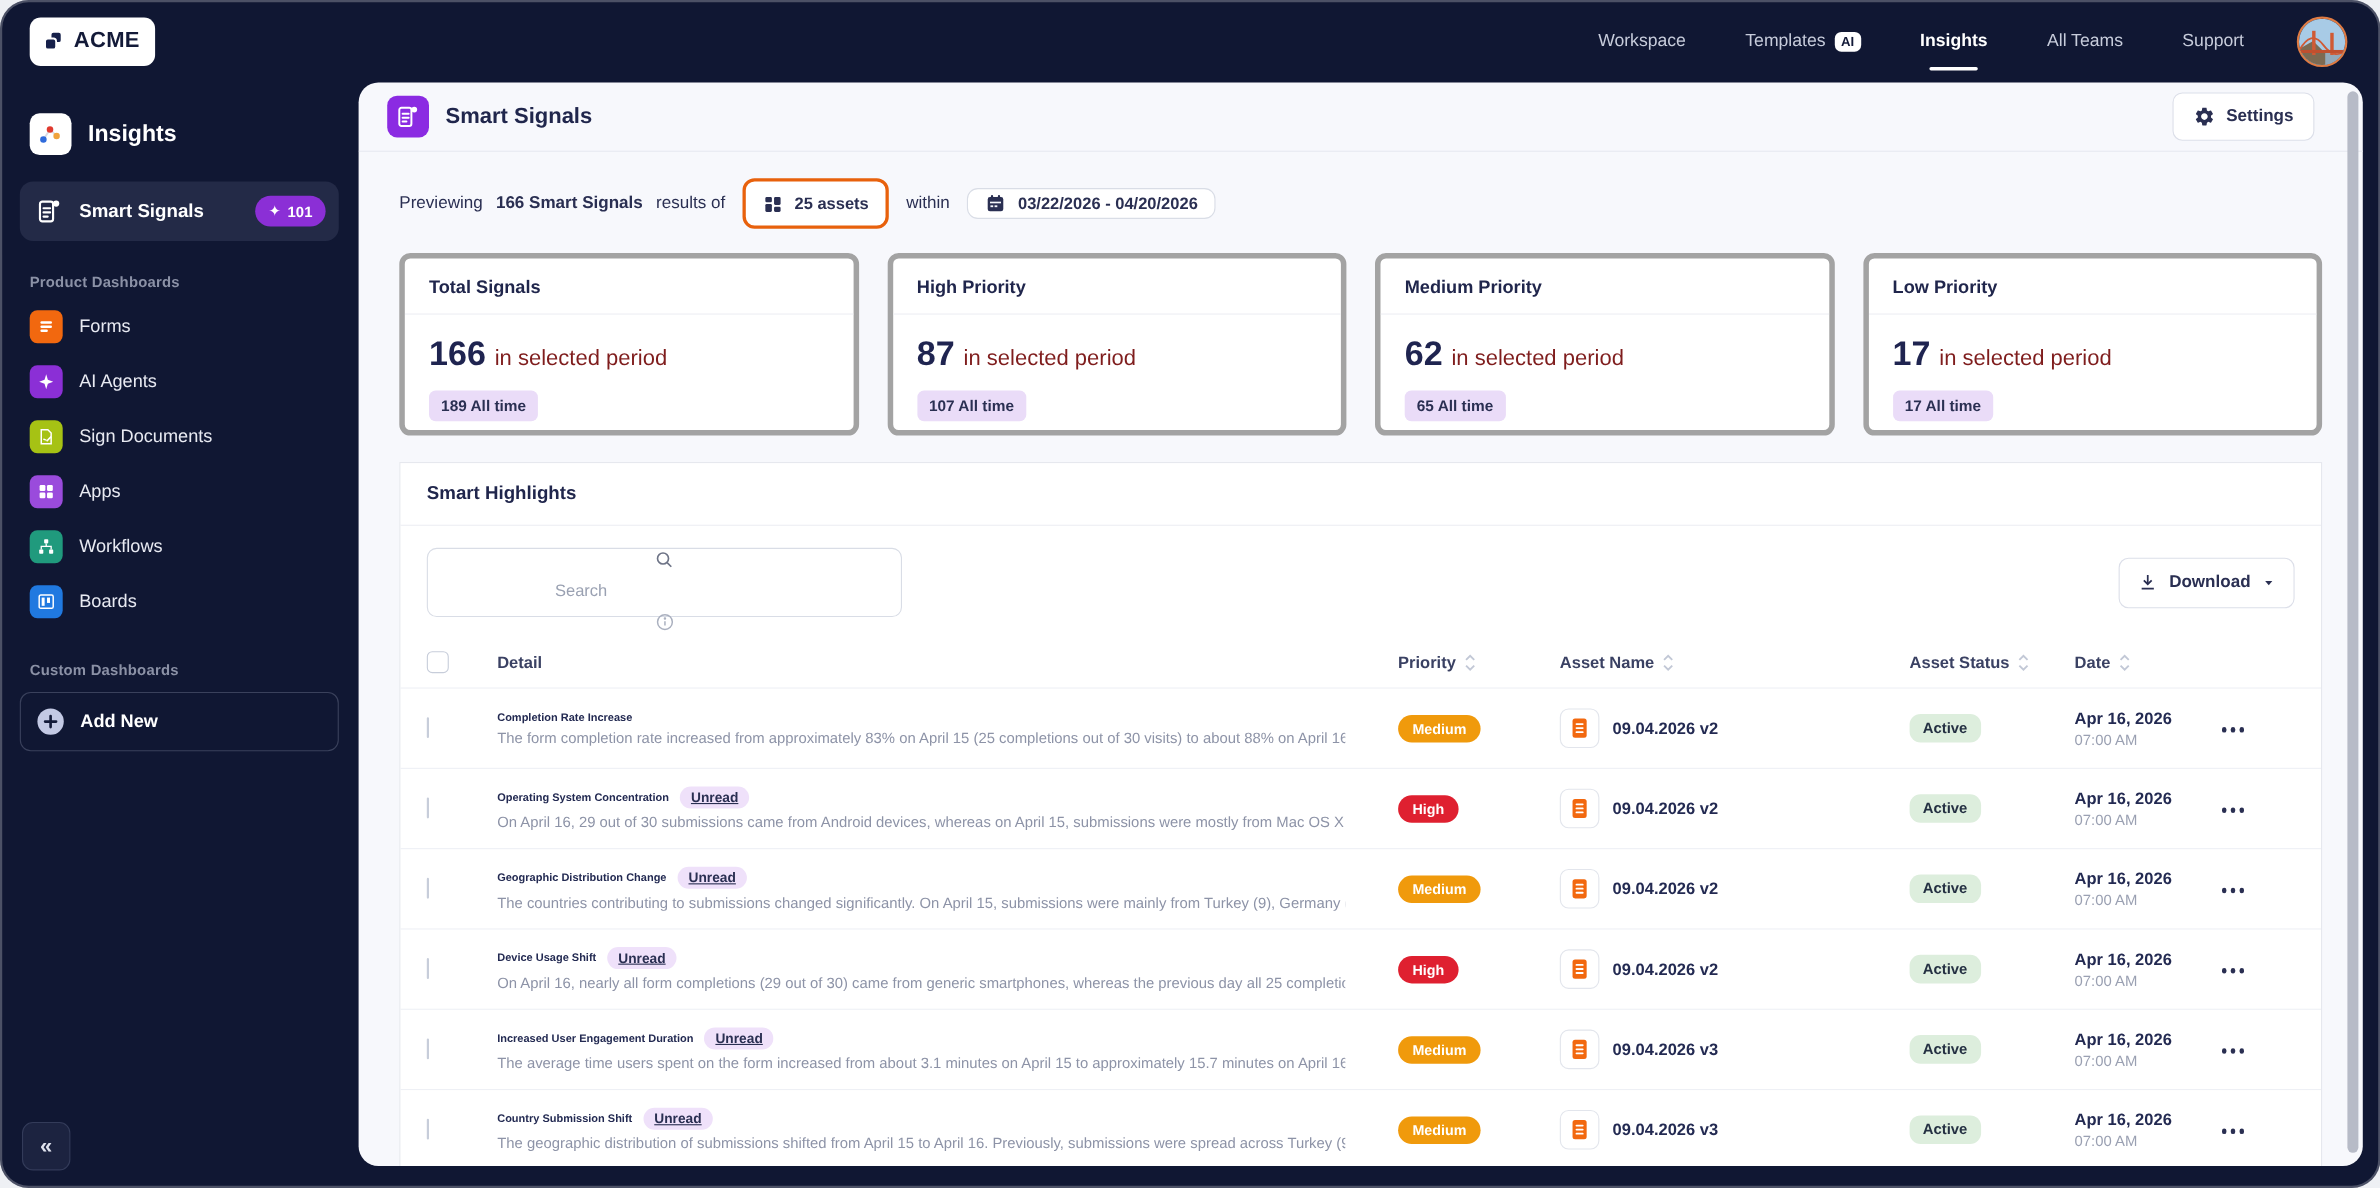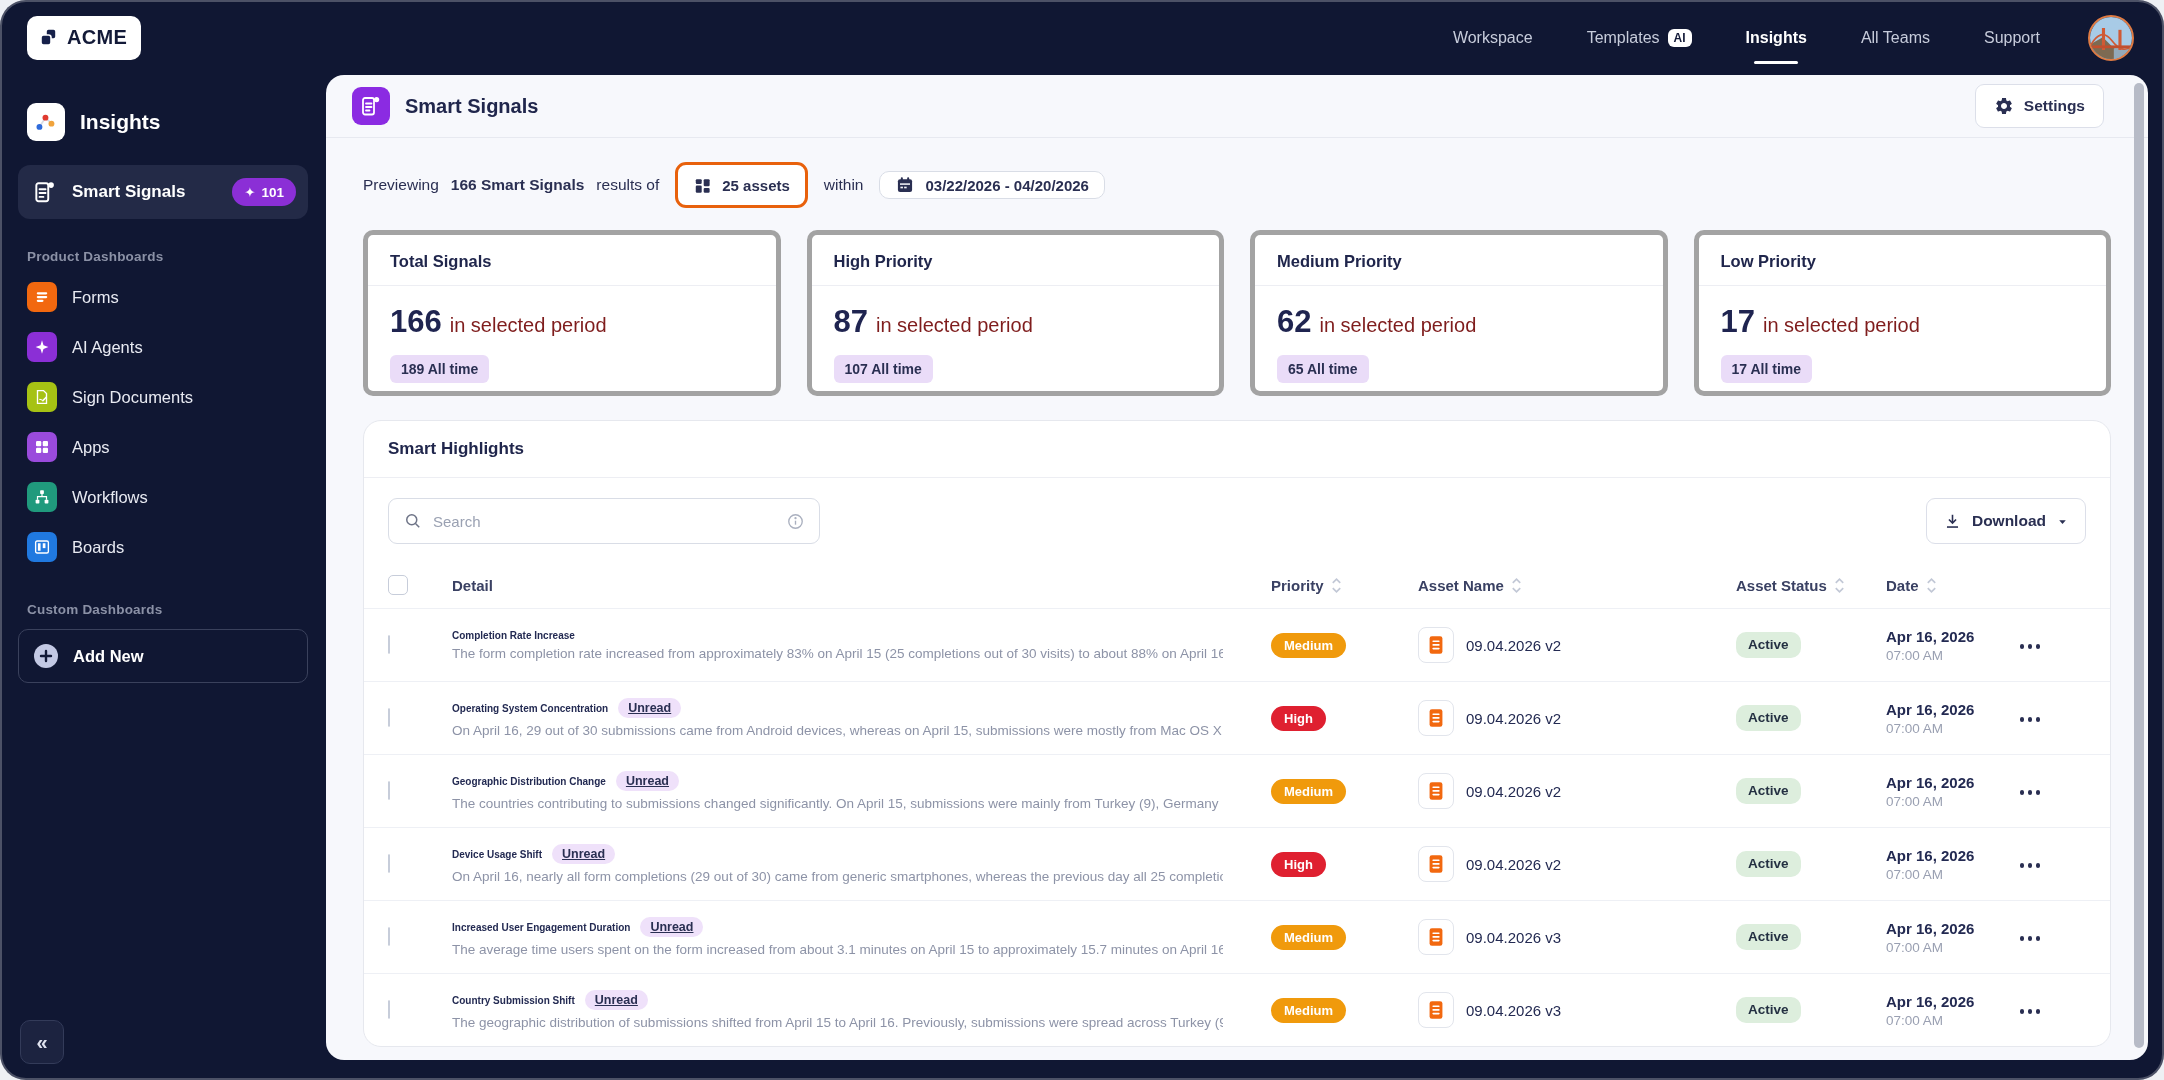--- a/index.html
+++ b/index.html
@@ -55,24 +55,24 @@
   
   .cards { display:grid; grid-template-columns:repeat(4,1fr); gap:26px; padding:22px 37px 0; }
   .card { background:#fff; border:5px solid #a3a3a3; border-radius:10px; height:166px; overflow:hidden; }
   .card-title { padding:17px 22px 14px; font-size:16.5px; font-weight:700; color:#20264c; border-bottom:1px solid #edeef3; }
   .card-body { padding:18px 22px; }
   .card-num { font-size:31px; font-weight:800; color:#1f2450; }
   .card-suffix { font-size:20px; color:#7f1d1d; margin-left:8px; }
   .alltime { display:inline-block; margin-top:15px; background:#eadcf8; border-radius:6px; padding:6px 11px; font-size:14px; font-weight:700; color:#2a2f52; }
 
   
-  .highlights { margin:24px 37px 0; background:#fff; border:1px solid #e6e8ee; border-radius:18px; }
+  .highlights { margin:24px 37px 0; background:#fff; border:1px solid #e6e8ee; border-radius:0; }
   .hl-title { padding:18px 24px; font-size:17px; font-weight:700; color:#20264c; border-bottom:1px solid #edeef3; }
   .hl-toolbar { display:flex; align-items:center; justify-content:space-between; padding:20px 24px 18px; }
-  .search-box { width:432px; height:46px; border:1px solid #d9dde6; border-radius:9px; background:#fff; display:flex; align-items:center; gap:10px; padding:0 14px; }
+  .search-box { width:432px; height:63px; border:1px solid #d9dde6; border-radius:9px; background:#fff; display:flex; align-items:center; gap:10px; padding:0 14px;flex-direction:column; }
   .search-box input { flex:1; border:none; outline:none; font-size:15px; color:#2a2f52; font-family:inherit; background:transparent; }
   .search-box input::placeholder { color:#9aa1b2; }
   .download-btn { height:46px; padding:0 16px; font-size:15.5px; font-weight:600; color:#2a2f52; }
 
   
   .tgrid { display:grid; grid-template-columns:64px minmax(0,1fr) 195px 318px 150px 130px 70px; align-items:center; padding:0 24px; }
   .thead { height:46px; font-size:15px; font-weight:600; color:#3a4163; }
   .th { display:flex; align-items:center; gap:7px; }
   .c-priority { padding-left:48px; }
   .sort-ic { cursor:pointer; }
@@ -80,21 +80,21 @@
   .checkbox { width:20px; height:20px; border:1.6px solid #c7cdda; border-radius:5px; background:#fff; cursor:pointer; }
   .dtitle-line { display:flex; align-items:center; gap:10px; }
   .dtitle { font-size:10px; font-weight:700; color:#232a52; white-space:nowrap; }
   .unread { background:#efe1fa; color:#2a2f52; font-size:12.5px; font-weight:600; border-radius:999px; padding:4px 10px; line-height:1;text-decoration:underline; }
   .unread:empty { display:none; }
   .ddesc { margin-top:5px; font-size:13.5px; color:#8d93a7; white-space:nowrap; overflow:hidden; }
   .pill { display:inline-block; background:#f09a0c; color:#fff; font-size:13px; font-weight:700; border-radius:999px; padding:6px 13px; line-height:1; }
   .pill[data-level="high"] { background:#df2030; }
   .c-asset { display:flex; align-items:center; gap:12px; }
   .asset-box { width:36px; height:36px; background:#fff; border:1px solid #e2e5ec; border-radius:8px; display:flex; align-items:center; justify-content:center; }
-  .aname { font-size:15px; font-weight:400; color:#232a52; }
+  .aname { font-size:15px; font-weight:700; color:#232a52; }
   .status { display:inline-block; background:#ddeedd; color:#243042; font-size:13.5px; font-weight:600; border-radius:10px; padding:6px 12px; line-height:1; }
   .d1 { font-size:15px; font-weight:600; color:#232a52; }
   .d2 { margin-top:3px; font-size:13.5px; color:#9aa0b2; }
   .dots { display:inline-flex; align-items:center; padding:6px 2px; cursor:pointer; }
   .dots i { width:4.6px; height:4.6px; border-radius:50%; background:#2a2f52; margin:0 1.7px; }
 </style>
 </head>
 <body>
 
 <div class="frame">

